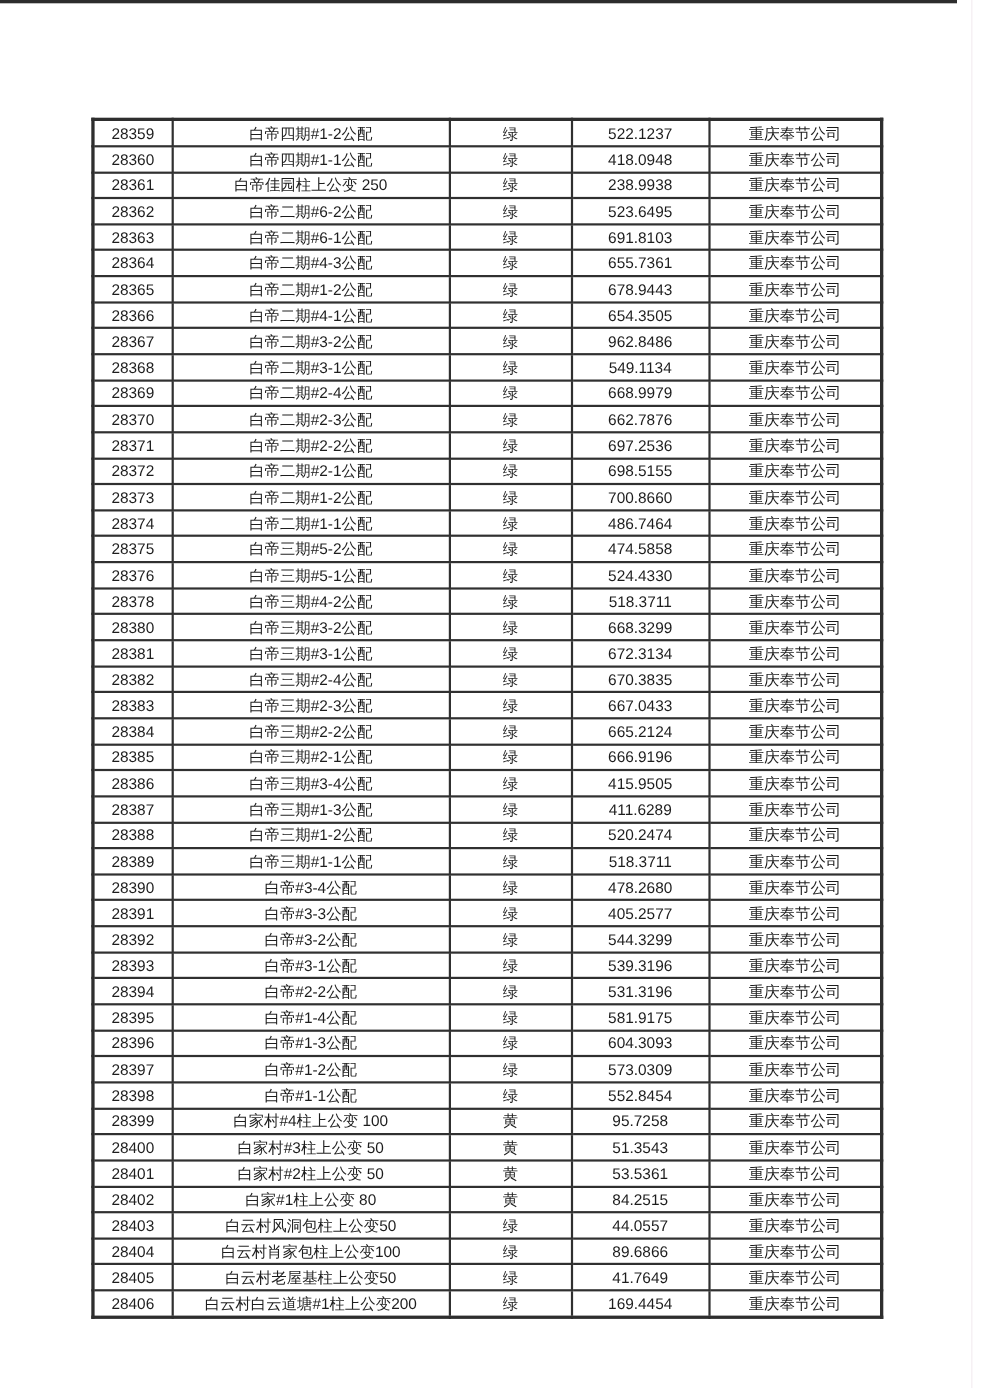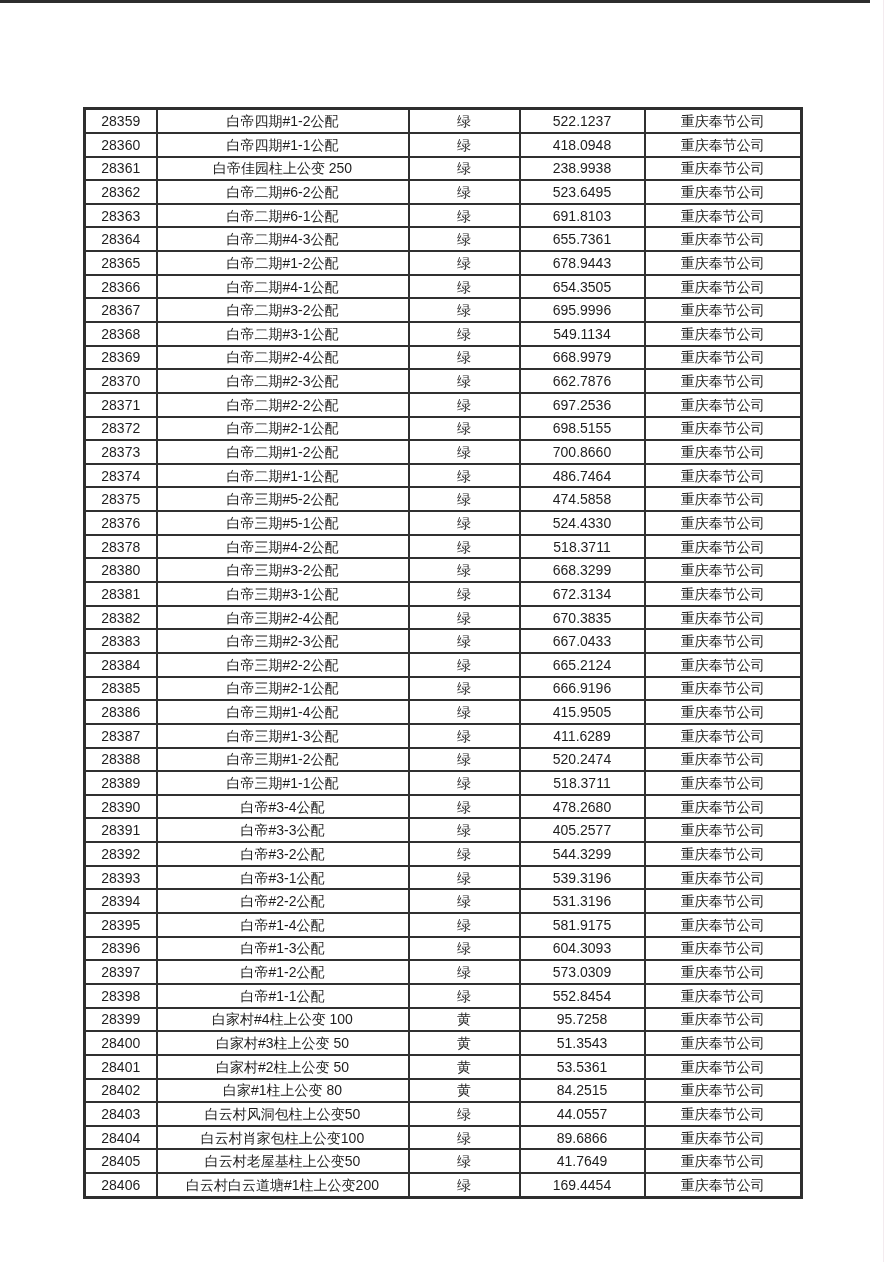--- a/index.html
+++ b/index.html
@@ -128,21 +128,21 @@
     <td>白帝二期#4-1公配</td>
     <td>绿</td>
     <td>654.3505</td>
     <td>重庆奉节公司</td>
   </tr>
 
   <tr>
     <td>28367</td>
     <td>白帝二期#3-2公配</td>
     <td>绿</td>
-    <td>695.9996</td>
+    <td>962.8486</td>
     <td>重庆奉节公司</td>
   </tr>
 
   <tr>
     <td>28368</td>
     <td>白帝二期#3-1公配</td>
     <td>绿</td>
     <td>549.1134</td>
     <td>重庆奉节公司</td>
   </tr>
@@ -264,21 +264,21 @@
   <tr>
     <td>28385</td>
     <td>白帝三期#2-1公配</td>
     <td>绿</td>
     <td>666.9196</td>
     <td>重庆奉节公司</td>
   </tr>
 
   <tr>
     <td>28386</td>
-    <td>白帝三期#1-4公配</td>
+    <td>白帝三期#3-4公配</td>
     <td>绿</td>
     <td>415.9505</td>
     <td>重庆奉节公司</td>
   </tr>
 
   <tr>
     <td>28387</td>
     <td>白帝三期#1-3公配</td>
     <td>绿</td>
     <td>411.6289</td>

